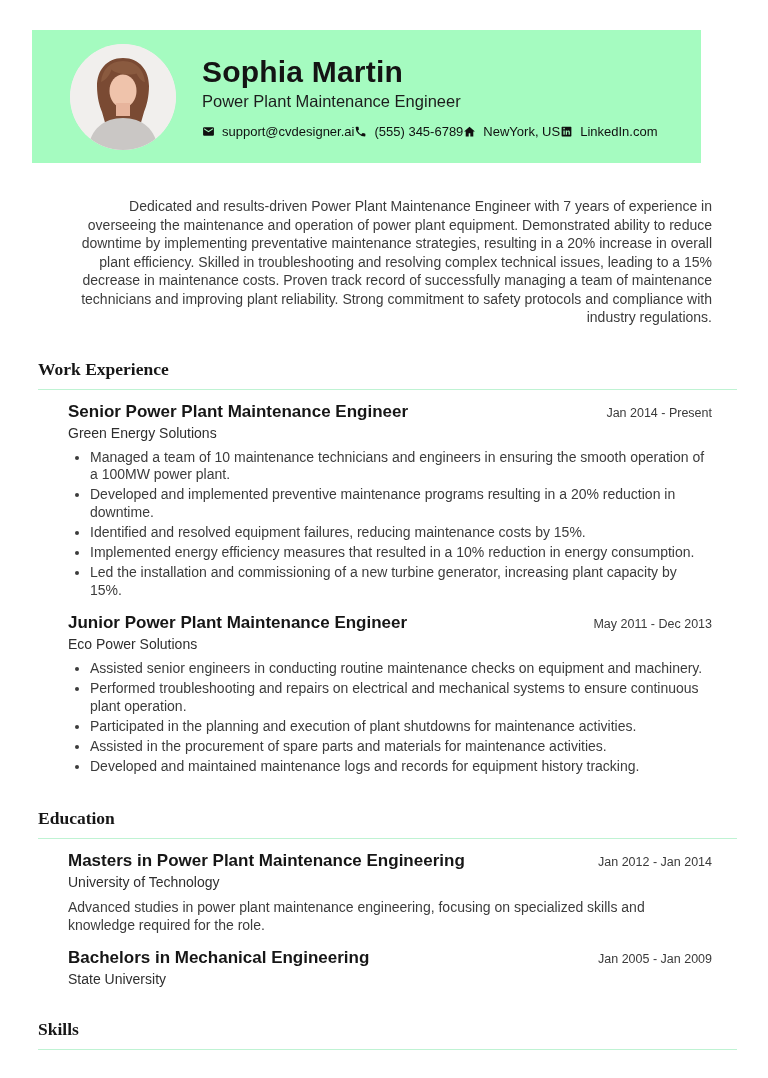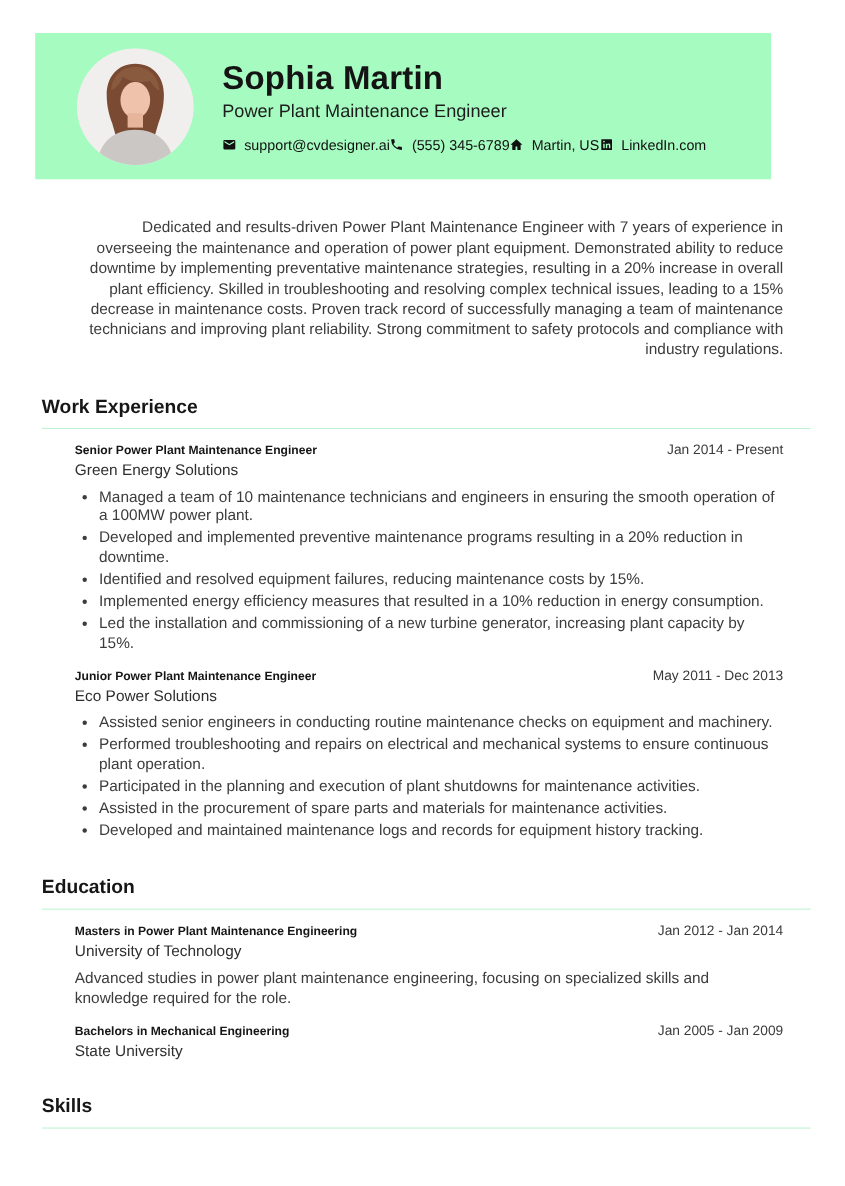--- a/index.html
+++ b/index.html
@@ -41,26 +41,26 @@
   .cicon svg{width:13px;height:13px;fill:#101010;}
 
   
   .content{position:absolute;left:38px;top:163px;width:699px;}
   .summary{
     margin:34px 0 0 30px;width:644px;
     font-size:14px;line-height:18.5px;color:#3c3c3c;text-align:right;
   }
   .section-heading{
     margin:32px 0 0 0;font-size:17.5px;font-weight:bold;color:#161616;
-    padding-bottom:9px;border-bottom:1px solid var(--divider);
+    padding-bottom:9px;border-bottom:1px solid var(--divider);font-family:Liberation Serif, serif;
   }
   .entry{margin:12px 0 0 30px;width:644px;}
   .entry + .entry{margin-top:14px;}
   .entry-head{display:flex;justify-content:space-between;align-items:baseline;}
-  .entry-title{font-size:11px;font-weight:bold;color:#161616;text-align:center;}
+  .entry-title{font-size:17px;font-weight:bold;color:#161616;text-align:center;}
   .entry-date{font-size:12.5px;color:#3a3a3a;flex:0 0 auto;}
   .entry-sub{font-size:14px;color:#2e2e2e;margin-top:3px;}
   ul.bullets{margin:8px 0 0 0;padding-left:22px;font-size:14px;line-height:17.6px;color:#3c3c3c;}
   ul.bullets li{margin-bottom:2.5px;}
   .edu-desc{margin-top:8px;font-size:14px;line-height:18px;color:#3c3c3c;}
 </style>
 </head>
 <body>
 
 <div class="page">
@@ -95,21 +95,21 @@
               </svg>
             </span>
             <span>(555) 345-6789</span>
           </div>
           <div class="contact-item">
             <span class="cicon">
               <svg viewBox="0 0 24 24">
                 <path d="M12 3l10 9h-3v9h-5.5v-6h-3v6H5v-9H2z"></path>
               </svg>
             </span>
-            <span>Martin, US</span>
+            <span>NewYork, US</span>
           </div>
           <div class="contact-item">
             <span class="cicon">
               <svg viewBox="0 0 24 24">
                 <path d="M4 3h16a1 1 0 0 1 1 1v16a1 1 0 0 1-1 1H4a1 1 0 0 1-1-1V4a1 1 0 0 1 1-1zm3.5 5.2a1.45 1.45 0 1 0 0-2.9 1.45 1.45 0 0 0 0 2.9zM6.3 18h2.4v-7.7H6.3V18zm4.3 0H13v-4.2c0-1.1.5-1.8 1.5-1.8s1.3.8 1.3 1.8V18h2.4v-4.7c0-2.2-1.2-3.2-2.8-3.2-1 0-1.9.5-2.4 1.3v-1.1h-2.4V18z"></path>
               </svg>
             </span>
             <span>LinkedIn.com</span>
           </div>
         </div>

